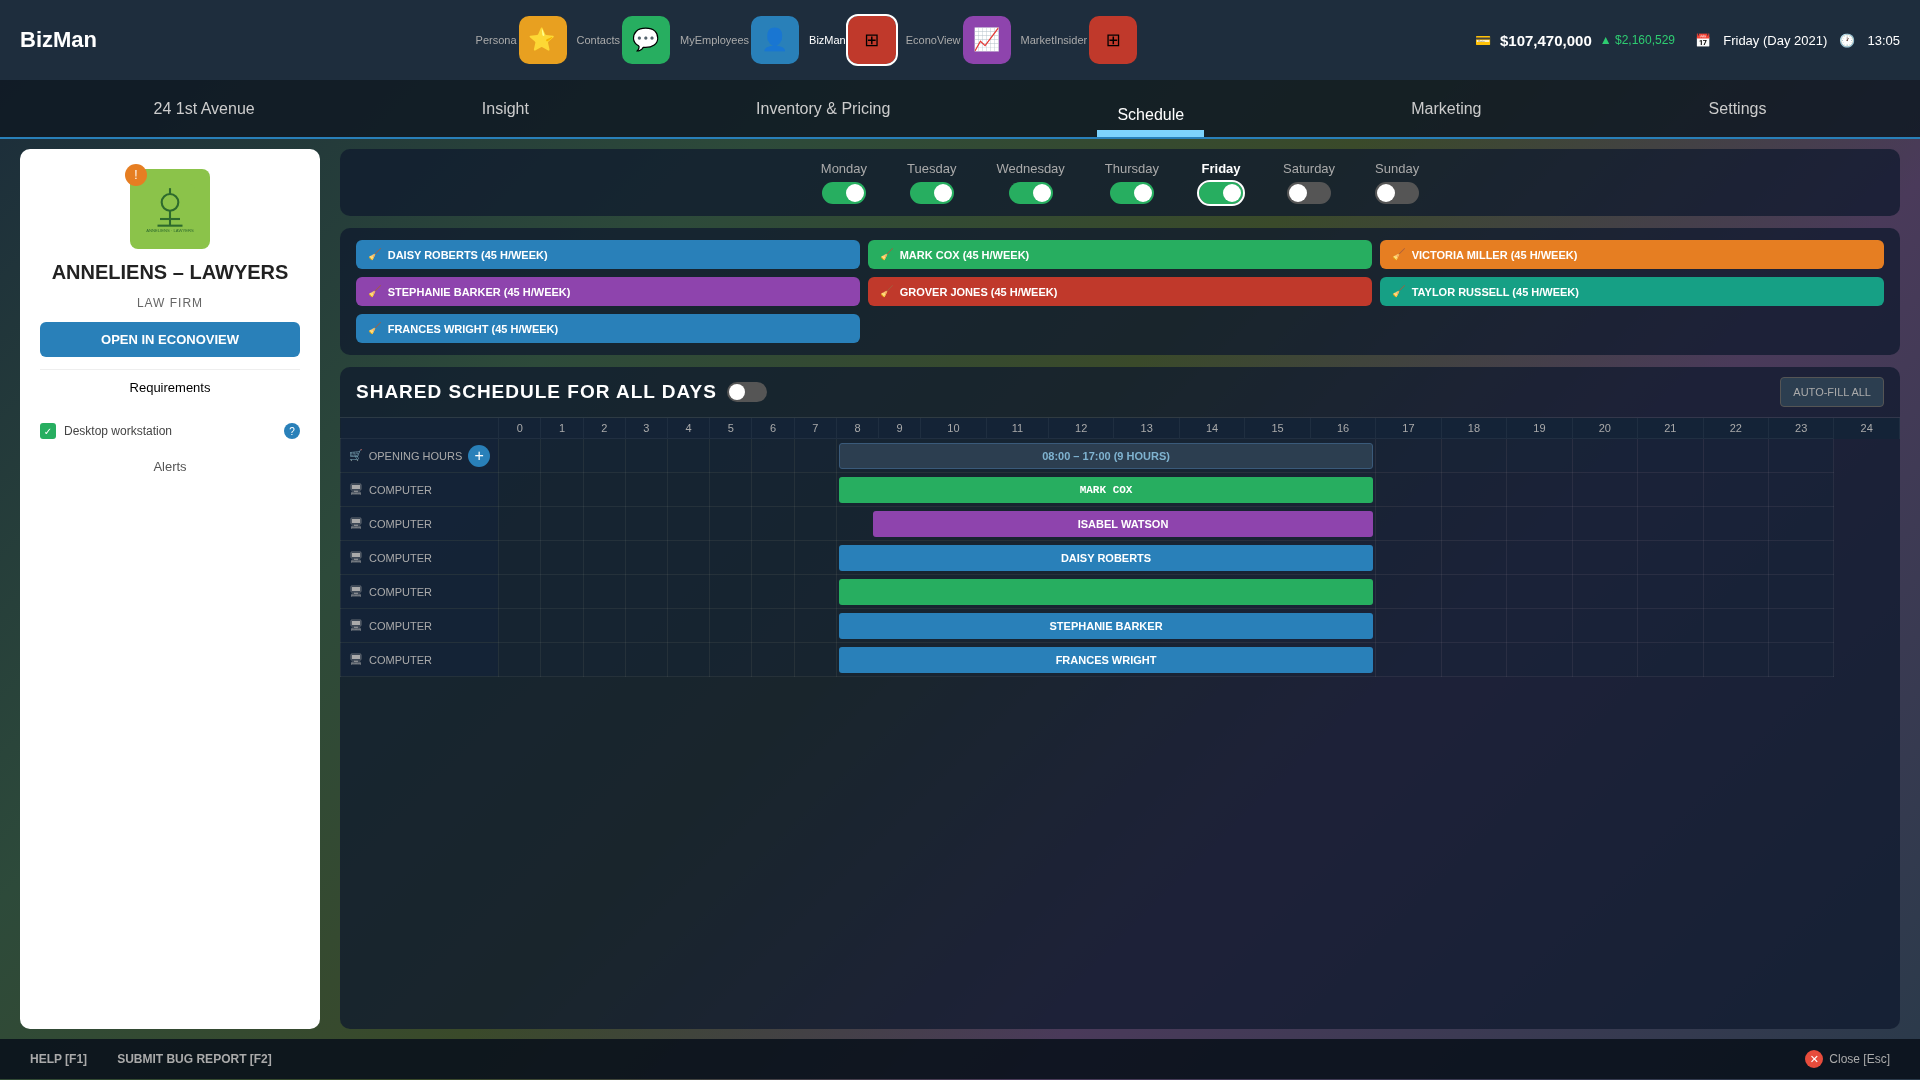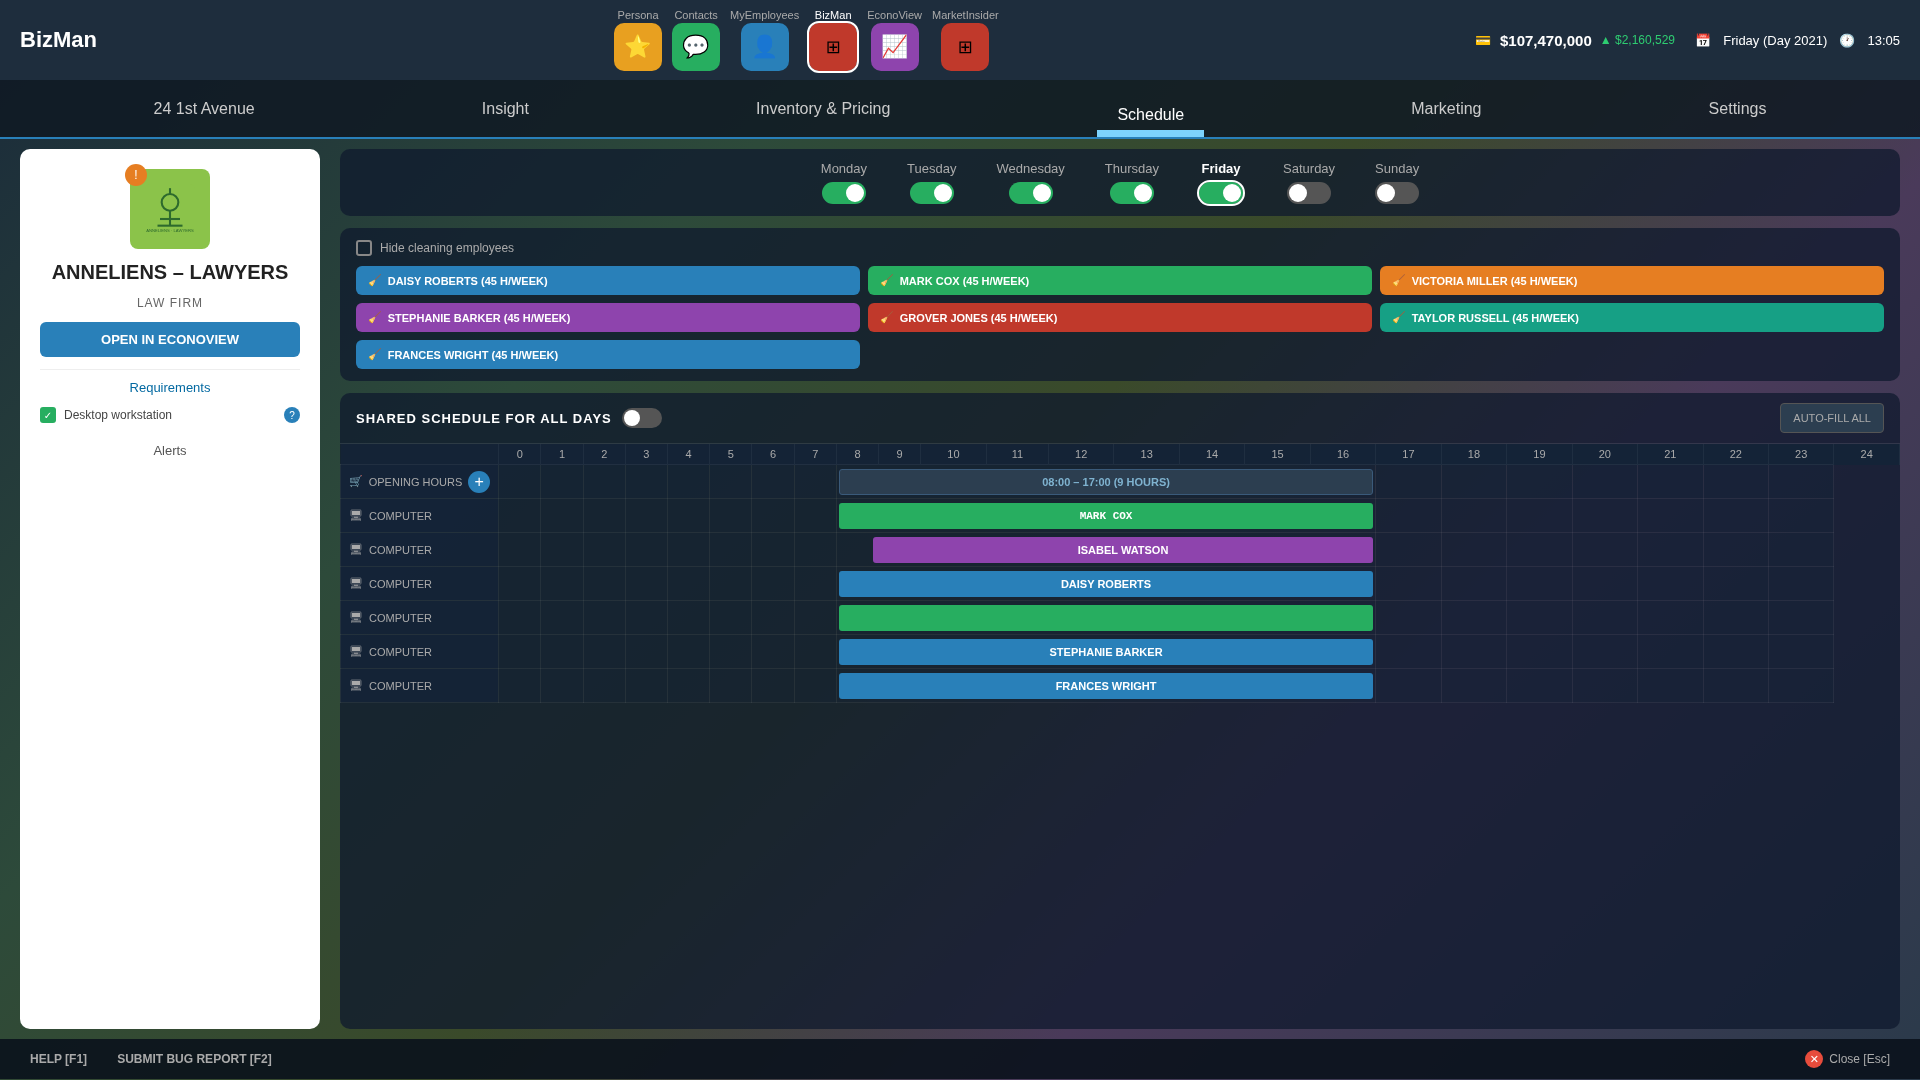--- a/index.html
+++ b/index.html
@@ -42,21 +42,21 @@
 
     .nav-icons {
       display: flex;
       gap: 10px;
       flex: 1;
       justify-content: center;
     }
 
     .nav-icon-item {
       display: flex;
-      flex-direction: column;
+      flex-direction: row;
       align-items: center;
       gap: 2px;
       cursor: pointer;
     }
 
     .nav-icon-item .label {
       color: #aaa;
       font-size: 11px;
     }
 
@@ -213,24 +213,24 @@
       width: 100%;
     }
 
     .requirements-section {
       width: 100%;
       border-top: 1px solid #eee;
       padding-top: 10px;
     }
 
     .requirements-title {
-      color: #0369a1;
+      color: #000000;
       font-size: 13px;
       text-align: center;
-      margin-bottom: 8px;
+      margin-bottom: 24px;
     }
 
     .requirement-item {
       display: flex;
       align-items: center;
       gap: 8px;
       font-size: 12px;
       color: #444;
       padding: 4px 0;
     }
@@ -402,21 +402,21 @@
     .schedule-header {
       display: flex;
       align-items: center;
       justify-content: space-between;
       padding: 10px 16px;
       border-bottom: 1px solid rgba(255,255,255,0.1);
     }
 
     .shared-schedule-label {
       color: white;
-      font-size: 13px;
+      font-size: 19px;
       font-weight: bold;
       letter-spacing: 1px;
     }
 
     .auto-fill-btn {
       background: #2c3e50;
       color: #aaa;
       border: 1px solid #555;
       padding: 8px 12px;
       border-radius: 4px;
@@ -774,24 +774,20 @@
         <span class="day-label">Saturday</span>
         <div class="day-toggle"></div>
       </div>
       <div class="day-item">
         <span class="day-label">Sunday</span>
         <div class="day-toggle"></div>
       </div>
     </div>
 
     <div class="employee-chips">
-      <div class="hide-cleaning-row">
-        <div class="hide-checkbox"></div>
-        <span class="hide-label">Hide cleaning employees</span>
-      </div>
       <div class="chips-grid">
         <div class="emp-chip chip-blue">
           <span>🧹</span>
           <span>DAISY ROBERTS (45 H/WEEK)</span>
         </div>
         <div class="emp-chip chip-green">
           <span>🧹</span>
           <span>MARK COX (45 H/WEEK)</span>
         </div>
         <div class="emp-chip chip-orange">

